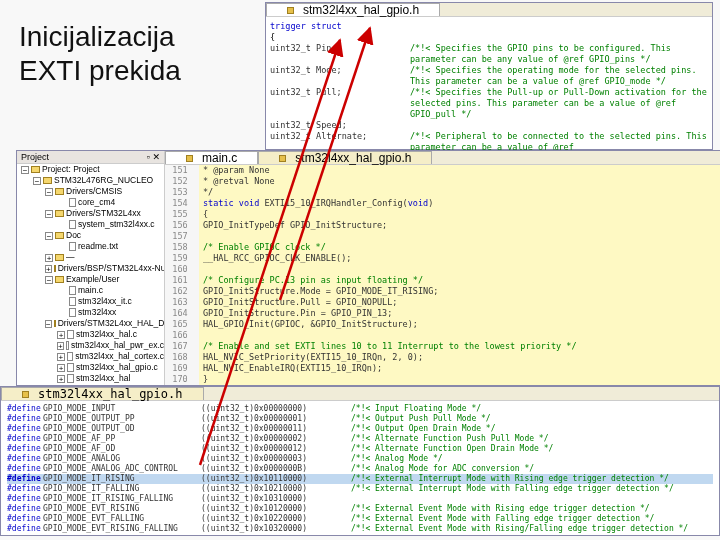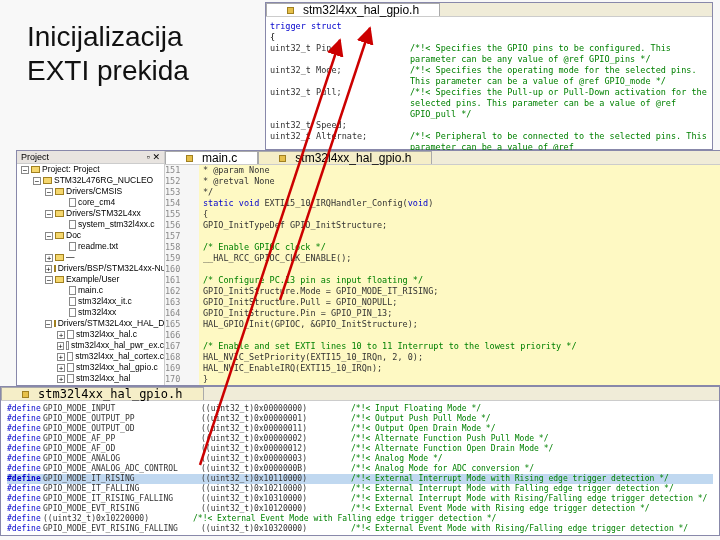--- a/index.html
+++ b/index.html
@@ -8,21 +8,21 @@
     font-size: 10px;
     background: #f8f8f8;
     position: relative;
     width: 720px;
     height: 540px;
     overflow: hidden;
   }
   .title-text {
     position: absolute;
     top: 20px;
-    left: 27px;
+    left: 19px;
     font-size: 28px;
     line-height: 1.2;
     color: #111;
     z-index: 5;
   }
   .struct-panel {
     position: absolute;
     top: 2px;
     left: 265px;
     width: 448px;
@@ -68,21 +68,21 @@
   .proj-head { background: #e8e4e0; padding: 1px 4px; display:flex; justify-content:space-between; border-bottom:1px solid #ccc;}
   .tree-ul { list-style:none; padding-left: 4px; }
   .tree-ul li { white-space: nowrap; padding: 0 0; font-size: 8.5px; line-height: 11px; display:flex; align-items:center; gap:2px;}
   .tree-ul ul { padding-left: 12px; list-style:none;}
   .ic-folder { display:inline-block; width:9px; height:7px; background:#f5d76e; border:1px solid #a08020;}
   .ic-file  { display:inline-block; width:7px; height:9px; background:#fff; border:1px solid #888;}
   .ic-pm    { display:inline-block; width:8px; height:8px; border:1px solid #888; font-size:8px; line-height:7px; text-align:center; background:#fff;}
   .code-area { flex:1; display:flex; flex-direction:column; }
   .code-tabs { display:flex; background:#f0ecd8; height:14px; border-bottom:1px solid #ccc;}
   .code-body { flex:1; display:flex; font-family: Consolas, monospace; font-size: 8.5px; line-height: 11px; overflow:hidden;}
-  .gutter { width:34px; background:#f6f6f6; color:#888; text-align:left; padding-right:4px;}
+  .gutter { width:34px; background:#f6f6f6; color:#888; text-align:center; padding-right:4px;}
   .src { flex:1; padding-left:4px; color:#333; }
   .src .com { color:#008000; }
   .src .kw { color:#0000cc; }
 
   .defines-panel {
     position: absolute;
     top: 386px;
     left: 0;
     width: 720px;
     height: 150px;
@@ -390,30 +390,30 @@
       <div class="def-row">
         <span class="a">#define</span>
         <span class="b">GPIO_MODE_IT_FALLING</span>
         <span class="c">((uint32_t)0x10210000)</span>
         <span class="d">/*!&lt; External Interrupt Mode with Falling edge trigger detection         */</span>
       </div>
       <div class="def-row">
         <span class="a">#define</span>
         <span class="b">GPIO_MODE_IT_RISING_FALLING</span>
         <span class="c">((uint32_t)0x10310000)</span>
-        <span class="d">/*!&lt; External Interrupt Mode with Rising/Falling edge trigger detection  */</span>
       </div>
       <div class="def-row">
         <span class="a">#define</span>
         <span class="b">GPIO_MODE_EVT_RISING</span>
         <span class="c">((uint32_t)0x10120000)</span>
         <span class="d">/*!&lt; External Event Mode with Rising edge trigger detection              */</span>
       </div>
       <div class="def-row">
         <span class="a">#define</span>
+        <span class="b">GPIO_MODE_EVT_FALLING</span>
         <span class="c">((uint32_t)0x10220000)</span>
         <span class="d">/*!&lt; External Event Mode with Falling edge trigger detection             */</span>
       </div>
       <div class="def-row">
         <span class="a">#define</span>
         <span class="b">GPIO_MODE_EVT_RISING_FALLING</span>
         <span class="c">((uint32_t)0x10320000)</span>
         <span class="d">/*!&lt; External Event Mode with Rising/Falling edge trigger detection      */</span>
       </div>
     </div>

